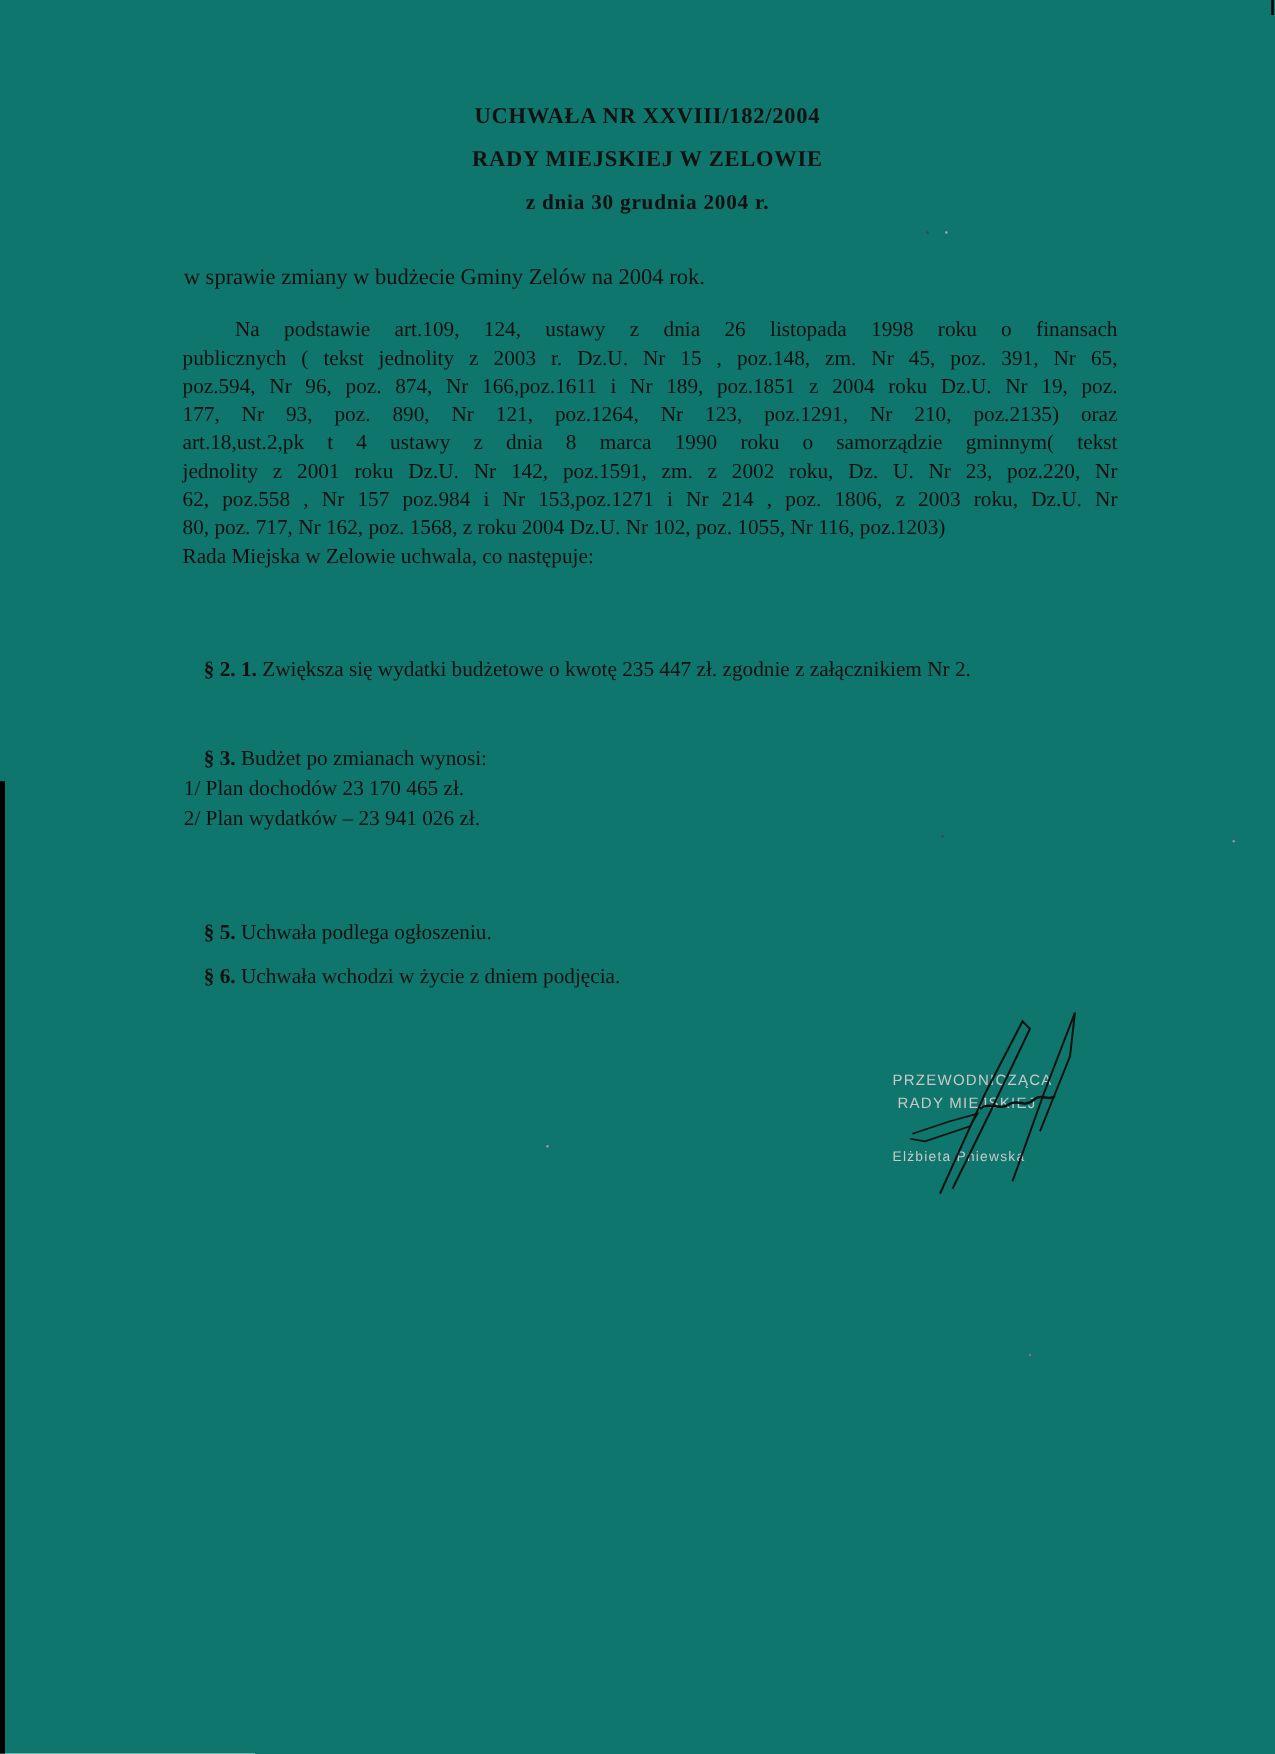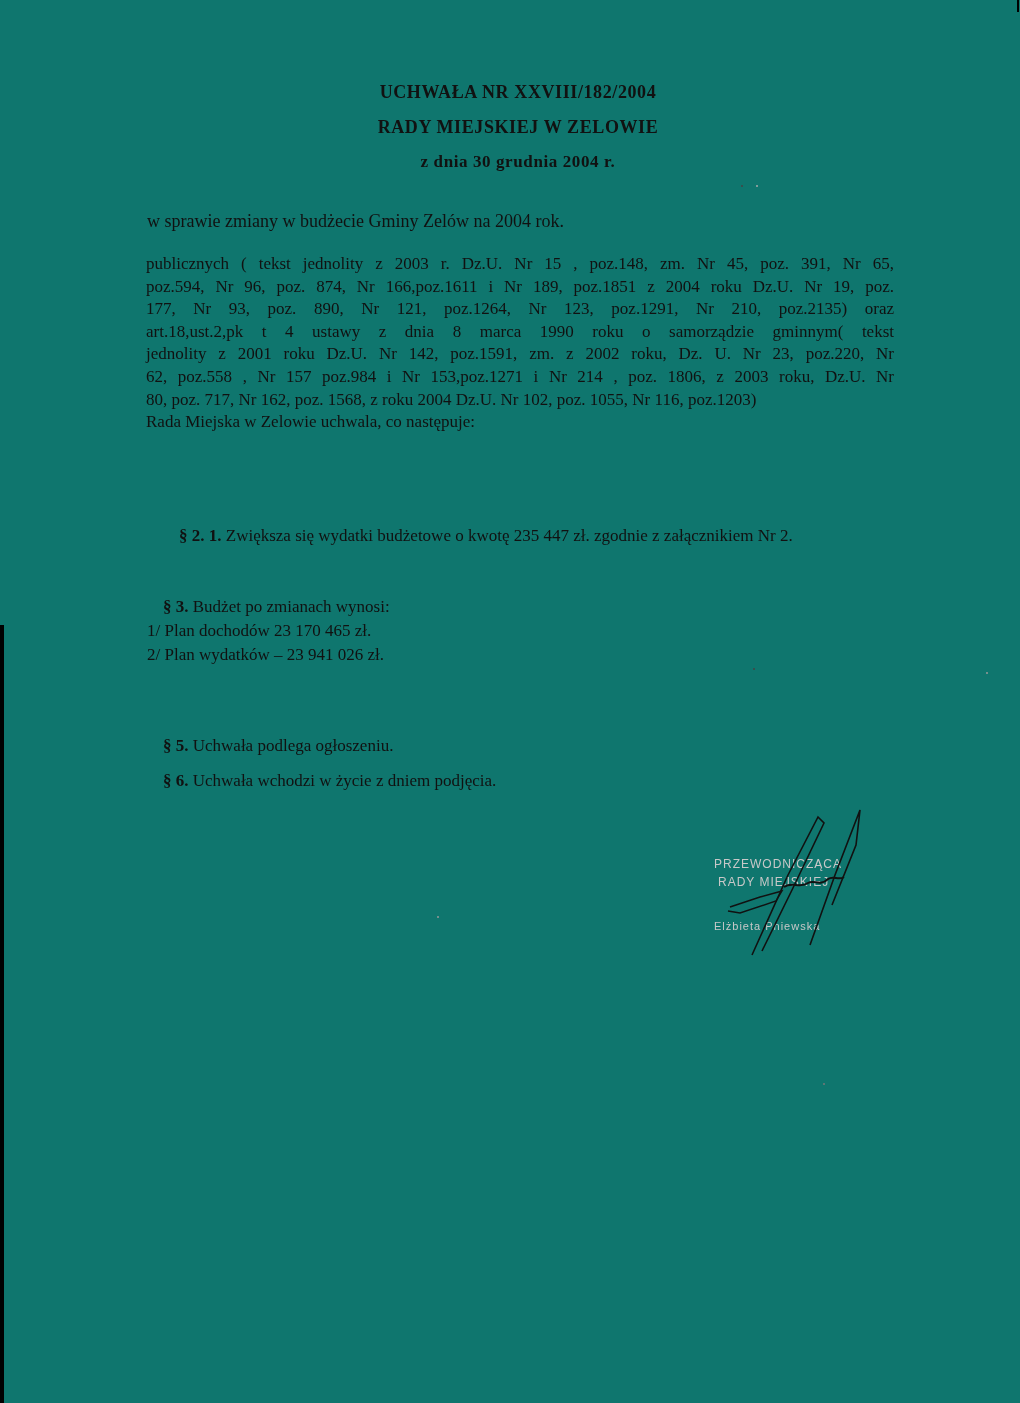--- a/index.html
+++ b/index.html
@@ -82,21 +82,21 @@
     .preamble .pl.last { text-align-last: left; }
 
     .para {
       position: absolute;
       font-size: 17px;
       white-space: nowrap;
     }
     .para b { font-weight: bold; }
 
     .p1  { left: 163px; top: 481px; }
-    .p2a { left: 179px; top: 526px; }
+    .p2a { left: 163px; top: 526px; }
     .p2b { left: 163px; top: 550px; }
     .p3  { left: 163px; top: 597px; }
     .p3a { left: 147px; top: 621px; }
     .p3b { left: 147px; top: 645px; }
     .p4  { left: 163px; top: 690px; }
     .p5  { left: 163px; top: 736px; }
     .p6  { left: 163px; top: 771px; }
 
     .signature-block {
       position: absolute;
@@ -136,20 +136,21 @@
   <div class="speck" style="left:437px;top:916px;background:#999;"></div>
   <div class="speck" style="left:823px;top:1083px;background:#777;"></div>
 
   <div class="header-line l1">UCHWAŁA  NR  XXVIII/182/2004</div>
   <div class="header-line l2">RADY  MIEJSKIEJ  W  ZELOWIE</div>
   <div class="header-line l3">z dnia  30 grudnia    2004 r.</div>
 
   <div class="subject">w sprawie zmiany w budżecie  Gminy  Zelów  na 2004 rok.</div>
 
   <div class="preamble">
+    <span class="pl indent">Na podstawie art.109, 124, ustawy z dnia 26 listopada 1998 roku o finansach</span>
     <span class="pl">publicznych ( tekst jednolity z 2003 r. Dz.U. Nr 15 , poz.148, zm. Nr 45, poz. 391, Nr 65,</span>
     <span class="pl">poz.594, Nr 96, poz. 874, Nr 166,poz.1611 i Nr 189, poz.1851 z 2004 roku Dz.U. Nr 19, poz.</span>
     <span class="pl">177, Nr 93, poz. 890, Nr 121, poz.1264, Nr 123, poz.1291, Nr 210, poz.2135) oraz</span>
     <span class="pl">art.18,ust.2,pk t 4 ustawy      z dnia 8 marca 1990 roku o samorządzie gminnym(  tekst</span>
     <span class="pl">jednolity z 2001 roku Dz.U. Nr 142, poz.1591, zm. z 2002 roku, Dz. U. Nr 23, poz.220, Nr</span>
     <span class="pl">62, poz.558 , Nr 157 poz.984 i Nr 153,poz.1271 i Nr 214 , poz. 1806, z 2003 roku, Dz.U. Nr</span>
     <span class="pl last">80, poz. 717, Nr 162, poz. 1568, z roku 2004 Dz.U. Nr 102, poz. 1055, Nr 116, poz.1203)</span>
     <span class="pl last">Rada Miejska w Zelowie uchwala, co następuje:</span>
   </div>
 

